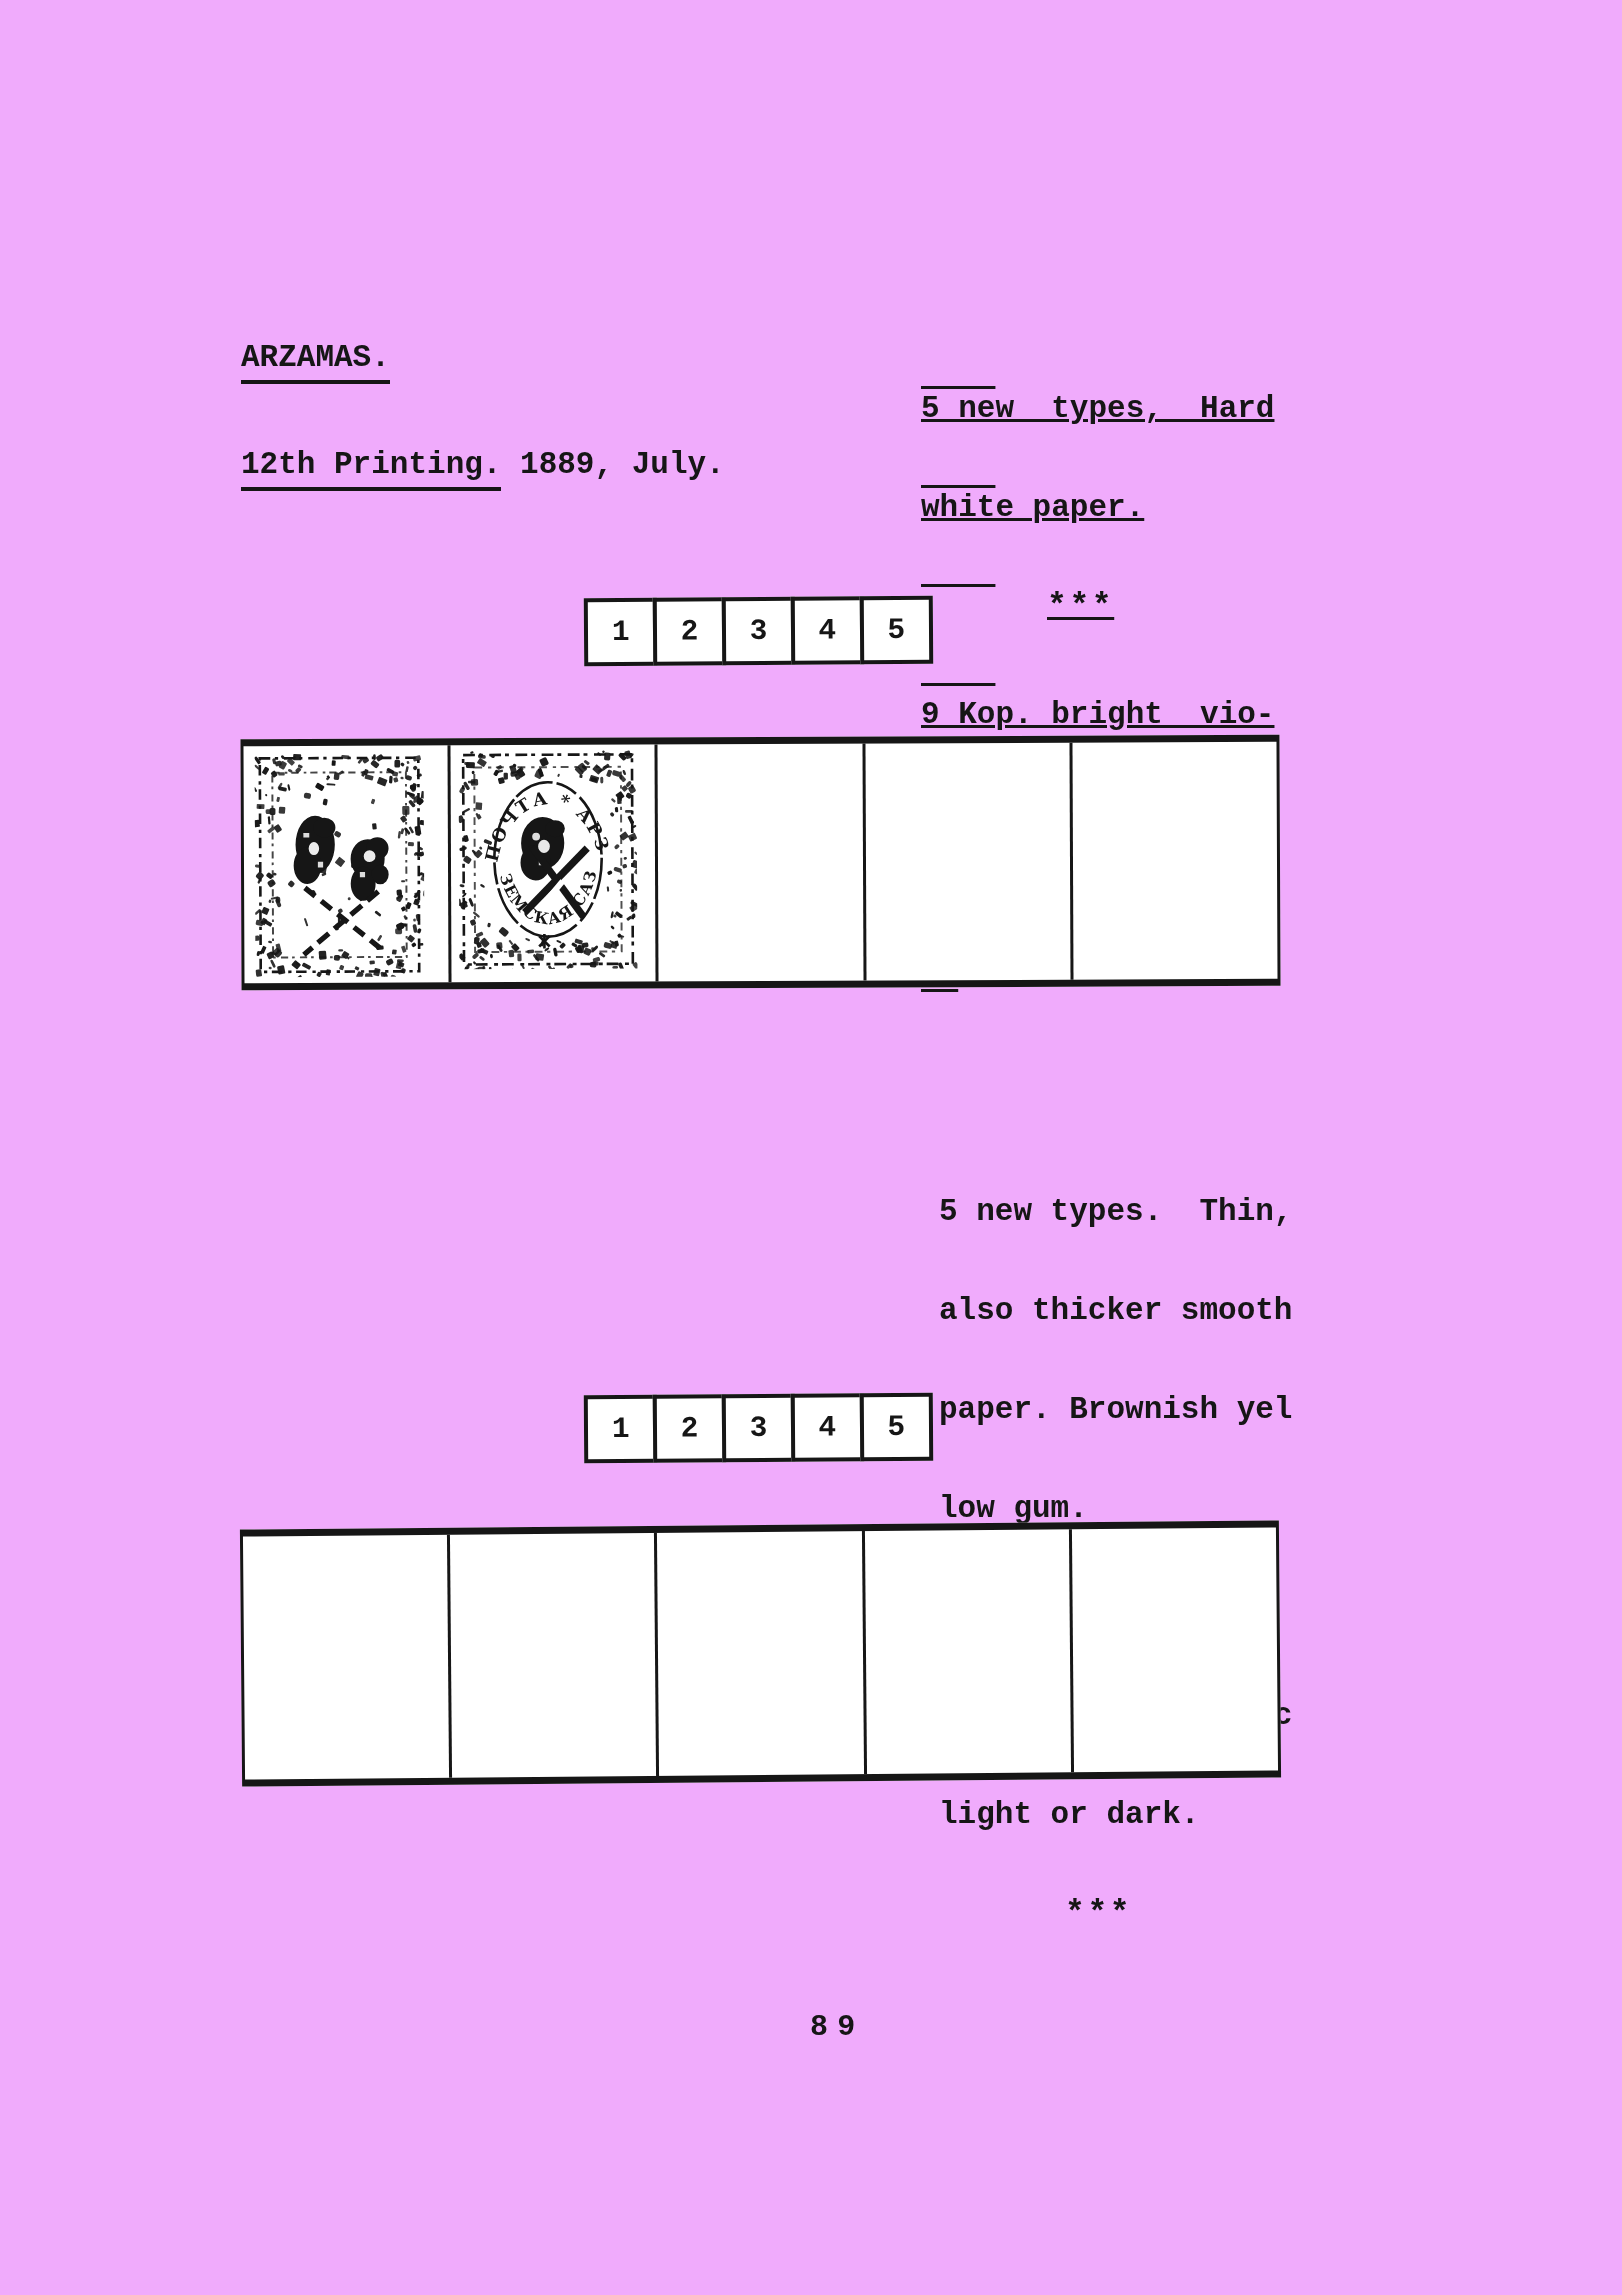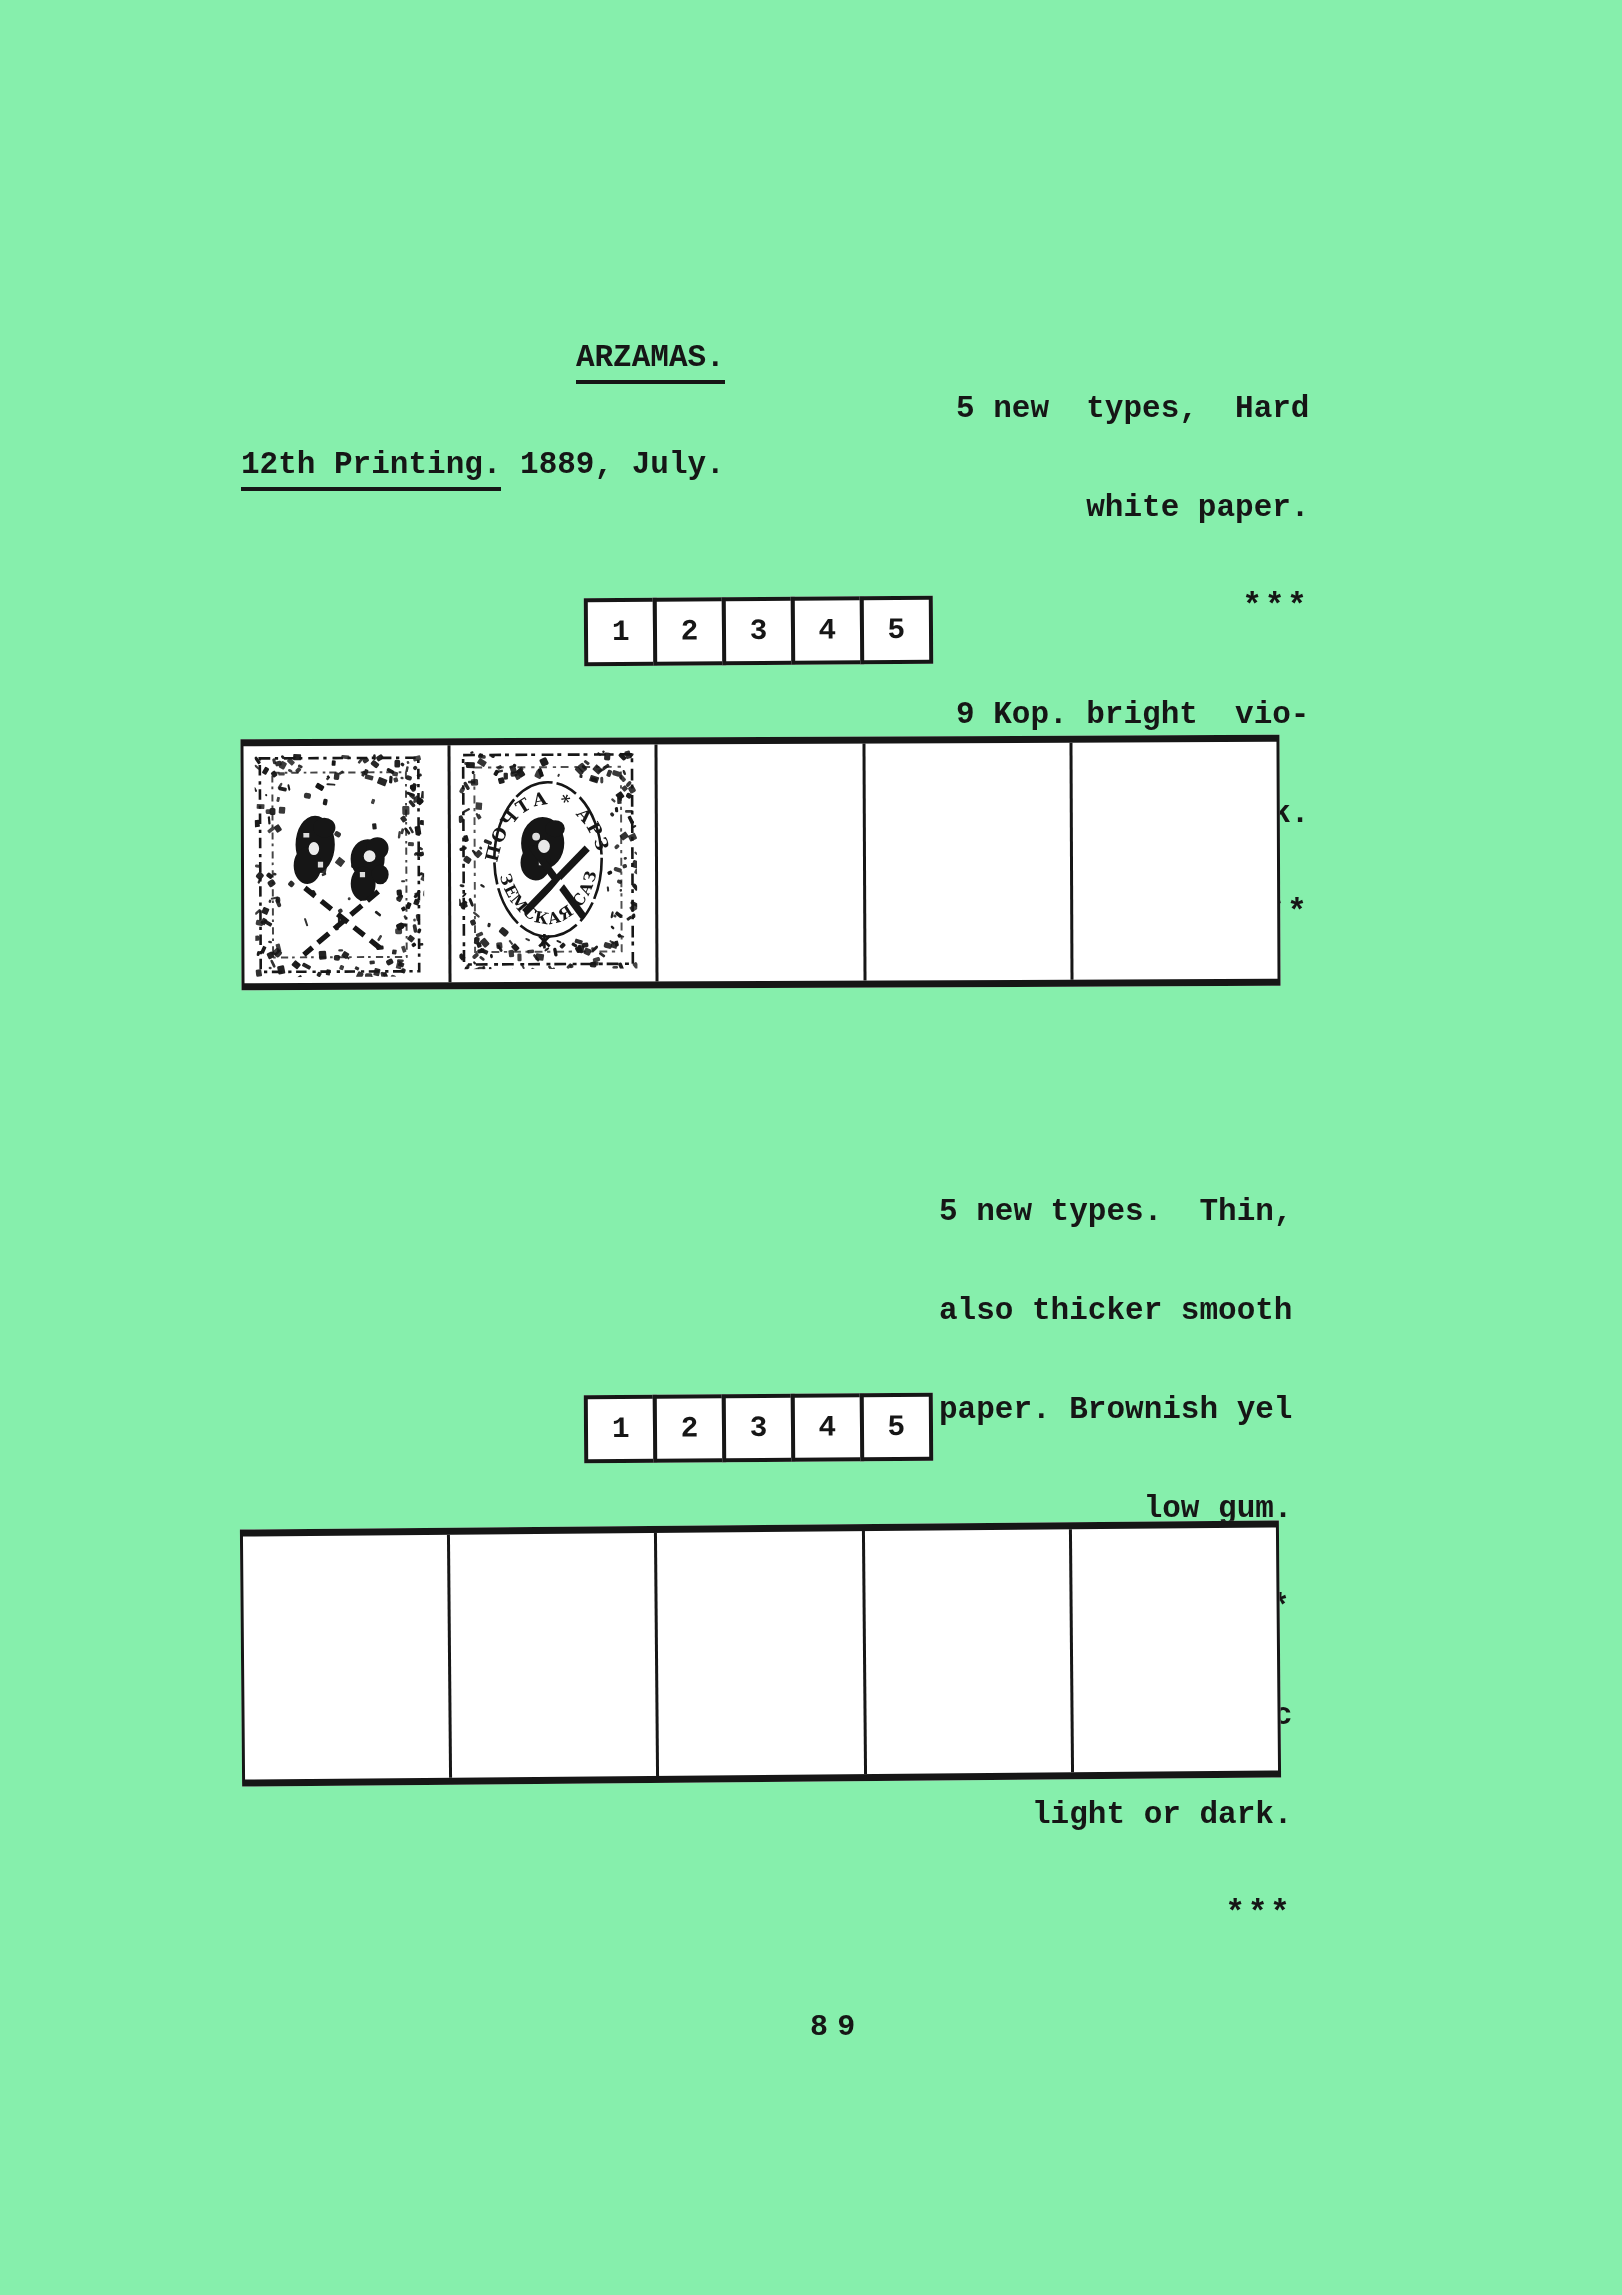--- a/index.html
+++ b/index.html
@@ -1,26 +1,25 @@
 <!DOCTYPE html>
 <html style="font-size:10.5px"><head>
 <meta charset="utf-8">
 <style>
   html,body { margin:0; padding:0; }
   body { background:#e8e8e8; }
   .page {
     position:relative;
     width:1623px; height:2295px;
     margin:0 auto;
-    background:#86efac;
+    background:#f0abfc;
     overflow:hidden;
     font-family:"Liberation Mono","DejaVu Sans Mono",monospace;
     font-weight:700;
     color:#161616;
-    text-align:right;
   }
   .txt { position:absolute; font-size:31px; line-height:33px; white-space:pre; }
   .ln  { height:33px; }
   .u   {
     background-image:linear-gradient(#161616,#161616);
     background-repeat:no-repeat;
     background-size:100% 4.6px;
     background-position:0 bottom;
     padding-bottom:9.2px;
   }
@@ -59,21 +58,21 @@
 </head>
 <body>
 
 <div class="page">
 
   <div class="txt" style="left:241px; top:275px;">
     <div class="ln" style="height:41px;"><span class="u">ARZAMAS.</span></div>
     <div class="ln"><span class="u">12th Printing.</span><span> 1889, July.</span></div>
   </div>
 
-  <div class="txt" style="left:956px; top:326px;">
+  <div class="txt" style="left:921px; top:326px;text-decoration:underline;">
     <div class="ln">5 new  types,  Hard</div>
     <div class="ln">white paper.</div>
     <div class="stars">***</div>
     <div class="ln gap">9 Kop. bright  vio-</div>
     <div class="ln">let, light or dark.</div>
     <div class="stars">***</div>
   </div>
 
   <div class="strip" style="top:597px;">
     <div class="cell">1</div>

